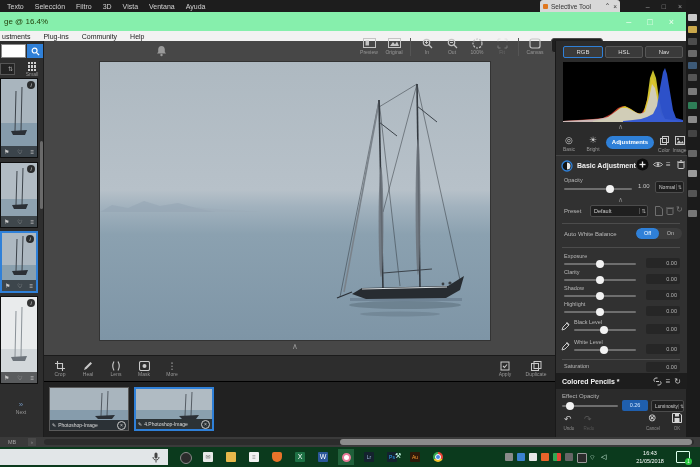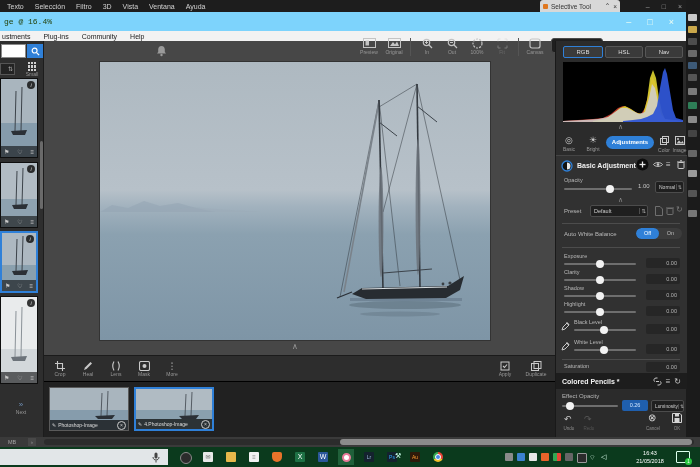--- a/index.html
+++ b/index.html
@@ -10,21 +10,21 @@
   .lbl{color:#989898;font-size:5px;text-align:center;line-height:6px;}
   svg{display:block;}
 
   
   #ps-menubar{left:0;top:0;width:700px;height:12px;background:#1d1d1d;color:#d2d2d2;font-size:7px;}
   #ps-menubar .flex{height:12px;gap:11px;padding-left:7px;}
   #selective-tool{left:540px;top:0;width:80px;height:12px;background:#d8d8d8;border-radius:3px 3px 0 0;
     font-size:6.5px;color:#333;display:flex;align-items:center;gap:3px;padding:0 3px;box-sizing:border-box;}
   #selective-tool .dot{width:5px;height:5px;background:#e07820;border-radius:1px;}
   #ps-win-controls{right:18px;top:0;height:12px;display:flex;gap:12px;color:#9a9a9a;font-size:7px;align-items:center;}
-  #green-bar{left:0;top:12px;width:686px;height:19px;background:#7dd3fc;color:#23420c;font-size:8px;line-height:19px;padding-left:4px;box-sizing:border-box;font-family:Liberation Mono, monospace;}
+  #green-bar{left:0;top:12px;width:686px;height:19px;background:#86efac;color:#23420c;font-size:8px;line-height:19px;padding-left:4px;box-sizing:border-box;}
   #green-controls{right:26px;top:12px;height:19px;display:flex;gap:16px;color:#f2fff2;font-size:9px;align-items:center;}
   #plugin-menubar{left:0;top:31px;width:686px;height:10px;background:#f2f2f2;color:#1a1a1a;font-size:7px;}
   #plugin-menubar .flex{height:10px;gap:13px;padding-left:2px;}
 
   
   #right-strip{left:686px;top:0;width:14px;height:447px;background:#1b1b1b;}
   #right-strip .blk{position:absolute;left:2px;width:9px;height:7px;border-radius:1px;}
 
   
   #plugin-body{left:0;top:41px;width:686px;height:396px;background:#2a2a2a;}

